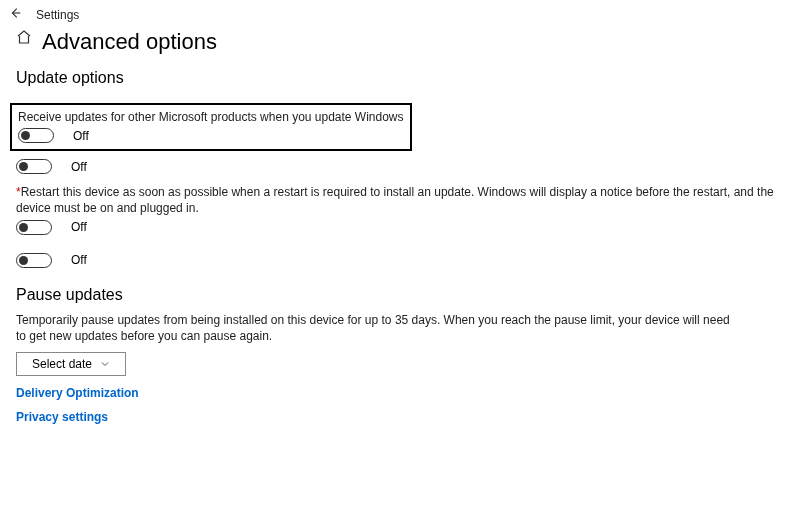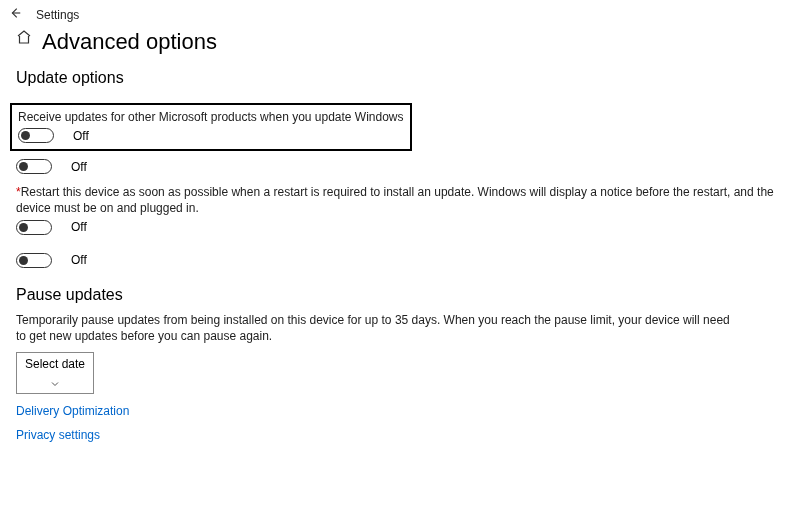--- a/index.html
+++ b/index.html
@@ -38,24 +38,24 @@
       position: relative; background: #fff;
     }
     .toggle::after {
       content: ""; position: absolute; left: 2px; top: 2px;
       width: 9px; height: 9px; border-radius: 50%; background: #333;
     }
     .toggle-text { font-size: 12px; }
     .desc { font-size: 12px; color: #222; line-height: 1.35; margin-bottom: 6px; }
     .dropdown {
       display: inline-flex; align-items: center;
-      border: 1px solid #888; padding: 4px 8px; font-size: 12px;
-      gap: 8px; margin-top: 2px; flex-direction: column;
+      border: 1px solid #888; padding: 4px 15px; font-size: 12px;
+      gap: 8px; margin-top: 2px;
     }
-    .link { color: #0066cc; font-size: 12px; margin-top: 10px; display: block; cursor: pointer; }
+    .link { color: #0066cc; font-size: 12px; margin-top: 10px; display: block; cursor: pointer; font-weight: bold; }
     .link + .link { }
     .hl {
       border: 2px solid #000000; padding: 4px 6px 6px 6px; margin: 16px -6px 8px -6px;
       width: fit-content; min-width: 340px;
     }
     .hl .option-label { margin-bottom: 3px; }
     .hl .toggle-row { margin-bottom: 0; }
     .pauseuntil { font-size: 12px; margin-top: 4px; margin-bottom: 4px; }
   </style>
 </head>

